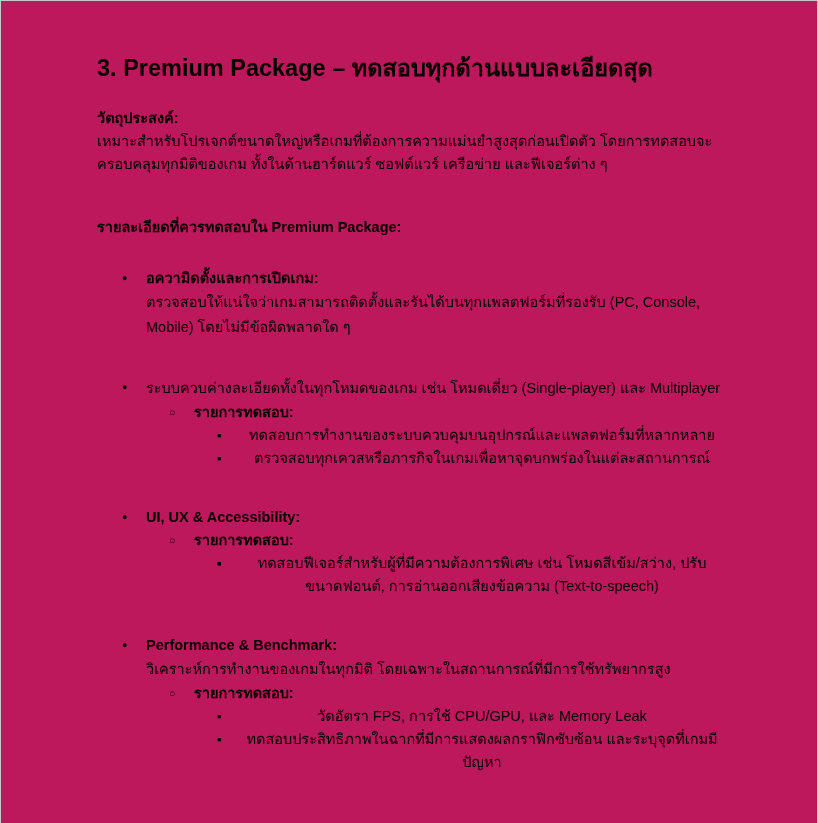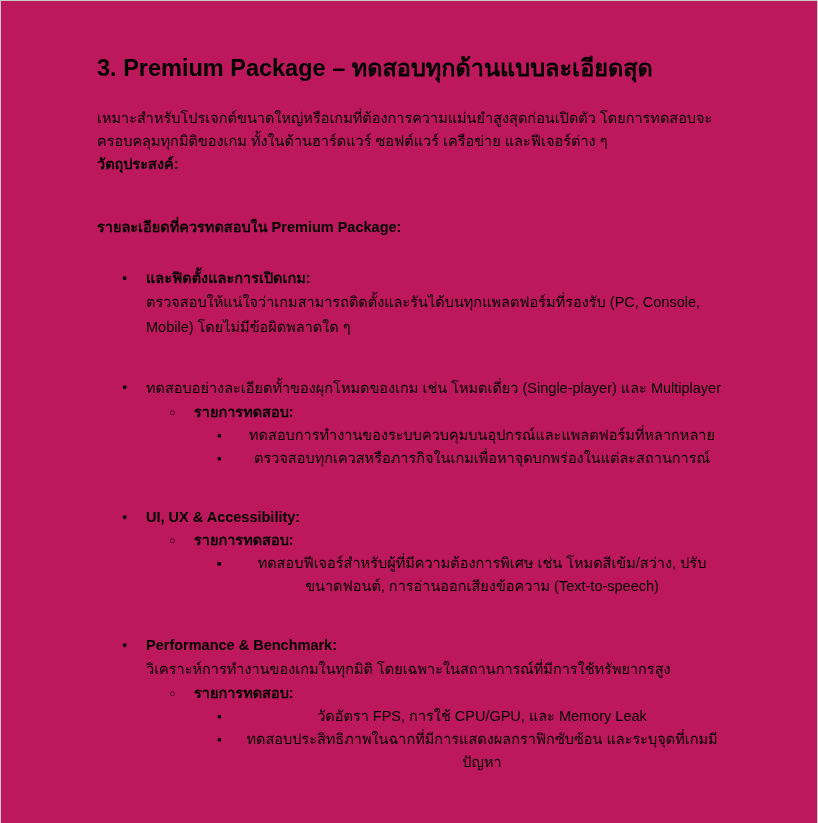--- a/index.html
+++ b/index.html
@@ -94,36 +94,36 @@
   }
 </style>
 </head>
 <body>
 
 <div class="page">
   <div class="content">
 
     <h1 class="doc-title">3. Premium Package – ทดสอบทุกด้านแบบละเอียดสุด</h1>
 
+    <p class="para bold">วัตถุประสงค์:</p>
     <p class="para objective-body">เหมาะสำหรับโปรเจกต์ขนาดใหญ่หรือเกมที่ต้องการความแม่นยำสูงสุดก่อนเปิดตัว โดยการทดสอบจะครอบคลุมทุกมิติของเกม ทั้งในด้านฮาร์ดแวร์ ซอฟต์แวร์ เครือข่าย และฟีเจอร์ต่าง ๆ</p>
-    <p class="para bold">วัตถุประสงค์:</p>
 
     <p class="para bold section-heading">รายละเอียดที่ควรทดสอบใน Premium Package:</p>
 
     <div class="list">
 
       <div class="item">
         <span class="bullet-1">●</span>
-        <div class="item-heading">และฟิดตั้งและการเปิดเกม:</div>
+        <div class="item-heading">อความิดตั้งและการเปิดเกม:</div>
         <div class="item-desc">ตรวจสอบให้แน่ใจว่าเกมสามารถติดตั้งและรันได้บนทุกแพลตฟอร์มที่รองรับ (PC, Console, Mobile) โดยไม่มีข้อผิดพลาดใด ๆ</div>
       </div>
 
       <div class="item">
         <span class="bullet-1">●</span>
-        <div class="item-desc">ทดสอบอย่างละเอียดทั้าของผุกโหมดของเกม เช่น โหมดเดี่ยว (Single-player) และ Multiplayer</div>
+        <div class="item-desc">ระบบควบค่างละเอียดทั้งในทุกโหมดของเกม เช่น โหมดเดี่ยว (Single-player) และ Multiplayer</div>
         <div class="sub-heading-row">
           <span class="bullet-2">○</span>
           <span class="bold">รายการทดสอบ:</span>
         </div>
         <div class="sub-item">
           <span class="bullet-3">▪</span>
           <span class="txt">ทดสอบการทำงานของระบบควบคุมบนอุปกรณ์และแพลตฟอร์มที่หลากหลาย</span>
         </div>
         <div class="sub-item">
           <span class="bullet-3">▪</span>

